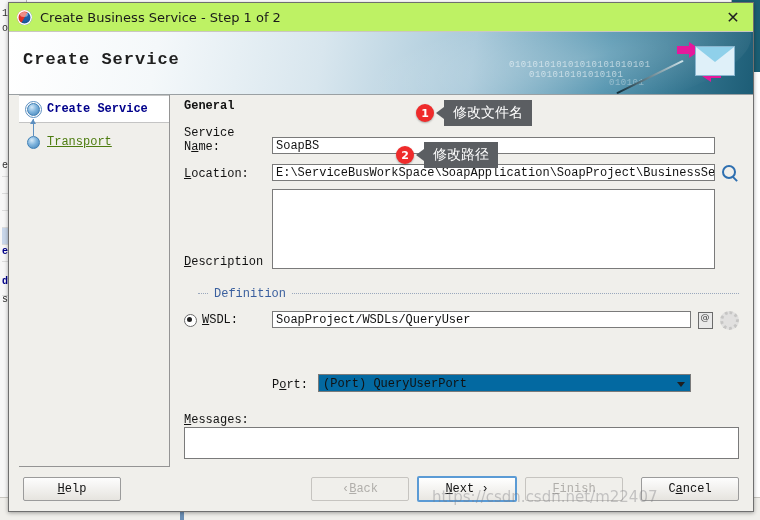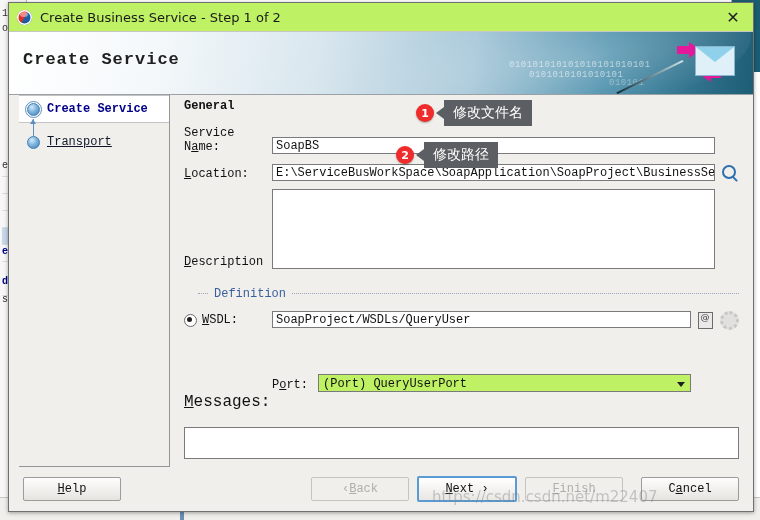--- a/index.html
+++ b/index.html
@@ -142,21 +142,21 @@
   }
   .nav-item{
     display:flex;align-items:center;gap:7px;height:26px;padding-left:8px;
     font-family:"Liberation Mono",monospace;font-size:12px;cursor:pointer;
     position:relative;
   }
   .nav-item.active{
     background:#ffffff;border-top:1px solid #c4c4c4;border-bottom:1px solid #c4c4c4;
     color:#00008b;font-weight:bold;
   }
-  .nav-item .lbl-link{color:#0f172a;text-decoration:underline;text-align:center;}
+  .nav-item .lbl-link{color:#4d7c0f;text-decoration:underline;text-align:center;}
   .node-dot{
     width:11px;height:11px;border-radius:50%;flex:0 0 auto;
     background:radial-gradient(circle at 35% 30%,#d6e9f7 0%,#7fb4dd 45%,#3f7fb5 100%);
     border:1px solid #3f7fb5;position:relative;
   }
   .node-dot.ring::after{
     content:"";position:absolute;left:-3px;top:-3px;width:15px;height:15px;
     border:1px solid #5c8fc0;border-radius:50%;
   }
   .nav-connector{
@@ -224,34 +224,34 @@
   .radio{
     width:11px;height:11px;border-radius:50%;border:1px solid #6b6b6b;background:#fff;
     position:relative;flex:0 0 auto;margin-right:5px;margin-top:3px;cursor:pointer;
   }
   .radio.on::after{
     content:"";position:absolute;left:2px;top:2px;width:5px;height:5px;border-radius:50%;
     background:#1f1f1f;
   }
   .select{
     flex:1 1 auto;height:18px;line-height:18px;padding:0 18px 0 4px;
-    border:1px solid #7a7a7a;background:#bef264;position:relative;
+    border:1px solid #7a7a7a;background:#0369a1;position:relative;
     font-family:"Liberation Mono",monospace;font-size:12px;color:#111;
     box-sizing:border-box;cursor:pointer;white-space:nowrap;overflow:hidden;margin-top:36px;
   }
   .select .caret{
     position:absolute;right:5px;top:7px;width:0;height:0;
     border-left:4px solid transparent;border-right:4px solid transparent;
     border-top:5px solid #1f1f1f;
   }
 
   
   .messages{position:absolute;left:14px;right:14px;bottom:8px;}
   .msg-label{
-    font-family:"Liberation Mono",monospace;font-size:16px;color:#111;margin-bottom:16px;
+    font-family:"Liberation Mono",monospace;font-size:12px;color:#111;margin-bottom:0;
   }
   .msg-box{height:30px;border:1px solid #7a7a7a;background:#ffffff;}
 
   
   .footer{
     flex:0 0 auto;height:44px;display:flex;align-items:center;
     padding:0 14px 0 14px;background:#f0efeb;position:relative;
   }
   .btn{
     min-width:76px;height:22px;padding:0 10px;

